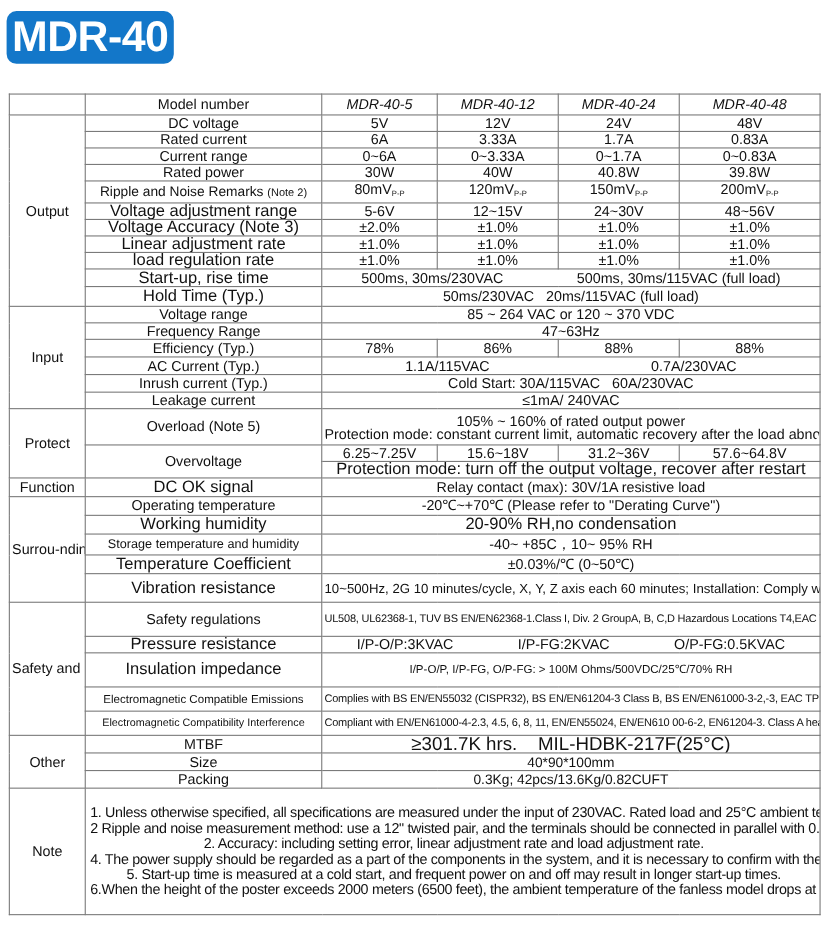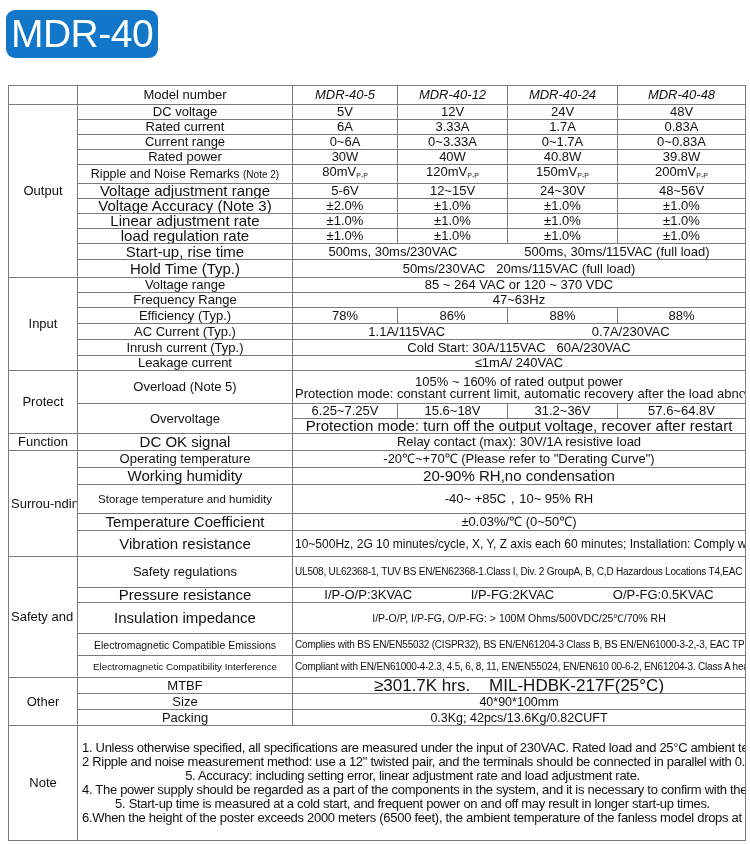--- a/index.html
+++ b/index.html
@@ -18,21 +18,21 @@
   td.wrap.tight { font-size:10px; line-height:10px; letter-spacing:-0.2px; }
   sub { font-size:7px; vertical-align:-2px; }
   .split { display:flex; justify-content:space-around; }
   .notes { text-align:left; white-space:normal; font-family:"Liberation Sans", sans-serif; font-size:11.2px; line-height:11.6px; padding:2px 4px; letter-spacing:-0.3px; }
   .notes div { text-indent:-10px; padding-left:12px; }
   .ovl { font-size:12.5px; line-height:11px; white-space:normal;border-radius:14px; }
 </style>
 </head>
 <body>
 
-<div class="badge" style="background: rgb(19, 119, 201);">MDR-40</div>
+<div class="badge" style="background: rgb(19, 119, 201); font-weight: bold;">MDR-40</div>
 
 <table class="spec">
   <colgroup>
     <col style="width:69px">
       <col style="width:215px">
       <col style="width:105px">
       <col style="width:110px">
       <col style="width:110px">
       <col style="width:128px">
   </colgroup>
@@ -186,21 +186,21 @@
 
   <tr style="height:17px">
     <td class="grp" rowspan="5">Surrou-ndings</td>
     <td class="lbl">Operating temperature</td>
     <td colspan="4" class="v">-20℃~+70℃ (Please refer to "Derating Curve")</td>
   </tr>
   <tr style="height:17px">
     <td class="lbl lg">Working humidity</td>
     <td colspan="4" class="v" style="font-size:15px">20-90% RH,no condensation</td>
   </tr>
-  <tr style="height:29px">
+  <tr style="height:19px">
     <td class="lbl sm">Storage temperature and humidity</td>
     <td colspan="4" class="v" style="font-size:13px">-40~ +85C，10~ 95% RH</td>
   </tr>
   <tr style="height:17px">
     <td class="lbl lg">Temperature Coefficient</td>
     <td colspan="4" class="v" style="font-size:13px">±0.03%/℃ (0~50℃)</td>
   </tr>
   <tr style="height:26px">
     <td class="lbl lg">Vibration resistance</td>
     <td colspan="4" class="wrap" style="font-size:12px">10~500Hz, 2G 10 minutes/cycle, X, Y, Z axis each 60 minutes; Installation: Comply with IEC60068-2-6</td>
@@ -246,20 +246,20 @@
   <tr style="height:16px">
     <td class="lbl">Packing</td>
     <td colspan="4" class="v" style="font-size:12.5px">0.3Kg; 42pcs/13.6Kg/0.82CUFT</td>
   </tr>
 
   <tr style="height:115px">
     <td class="grp">Note</td>
     <td colspan="5" class="notes">
       <div>1. Unless otherwise specified, all specifications are measured under the input of 230VAC. Rated load and 25°C ambient temperature.</div>
       <div>2 Ripple and noise measurement method: use a 12" twisted pair, and the terminals should be connected in parallel with 0.1uf and 47uf capacitors, and measure at 20MHZ.</div>
-      <div>5. Accuracy: including setting error, linear adjustment rate and load adjustment rate.</div>
+      <div>2. Accuracy: including setting error, linear adjustment rate and load adjustment rate.</div>
       <div>4. The power supply should be regarded as a part of the components in the system, and it is necessary to confirm with the final motion equipment.</div>
       <div>5. Start-up time is measured at a cold start, and frequent power on and off may result in longer start-up times.</div>
       <div>6.When the height of the poster exceeds 2000 meters (6500 feet), the ambient temperature of the fanless model drops at a rate of 3.5°C/1000m, and the ambient  temperature of the fan model drops at a rate of 5°C/1000m.</div>
     </td>
   </tr>
 </tbody>
   </table>
 
 </body></html>

